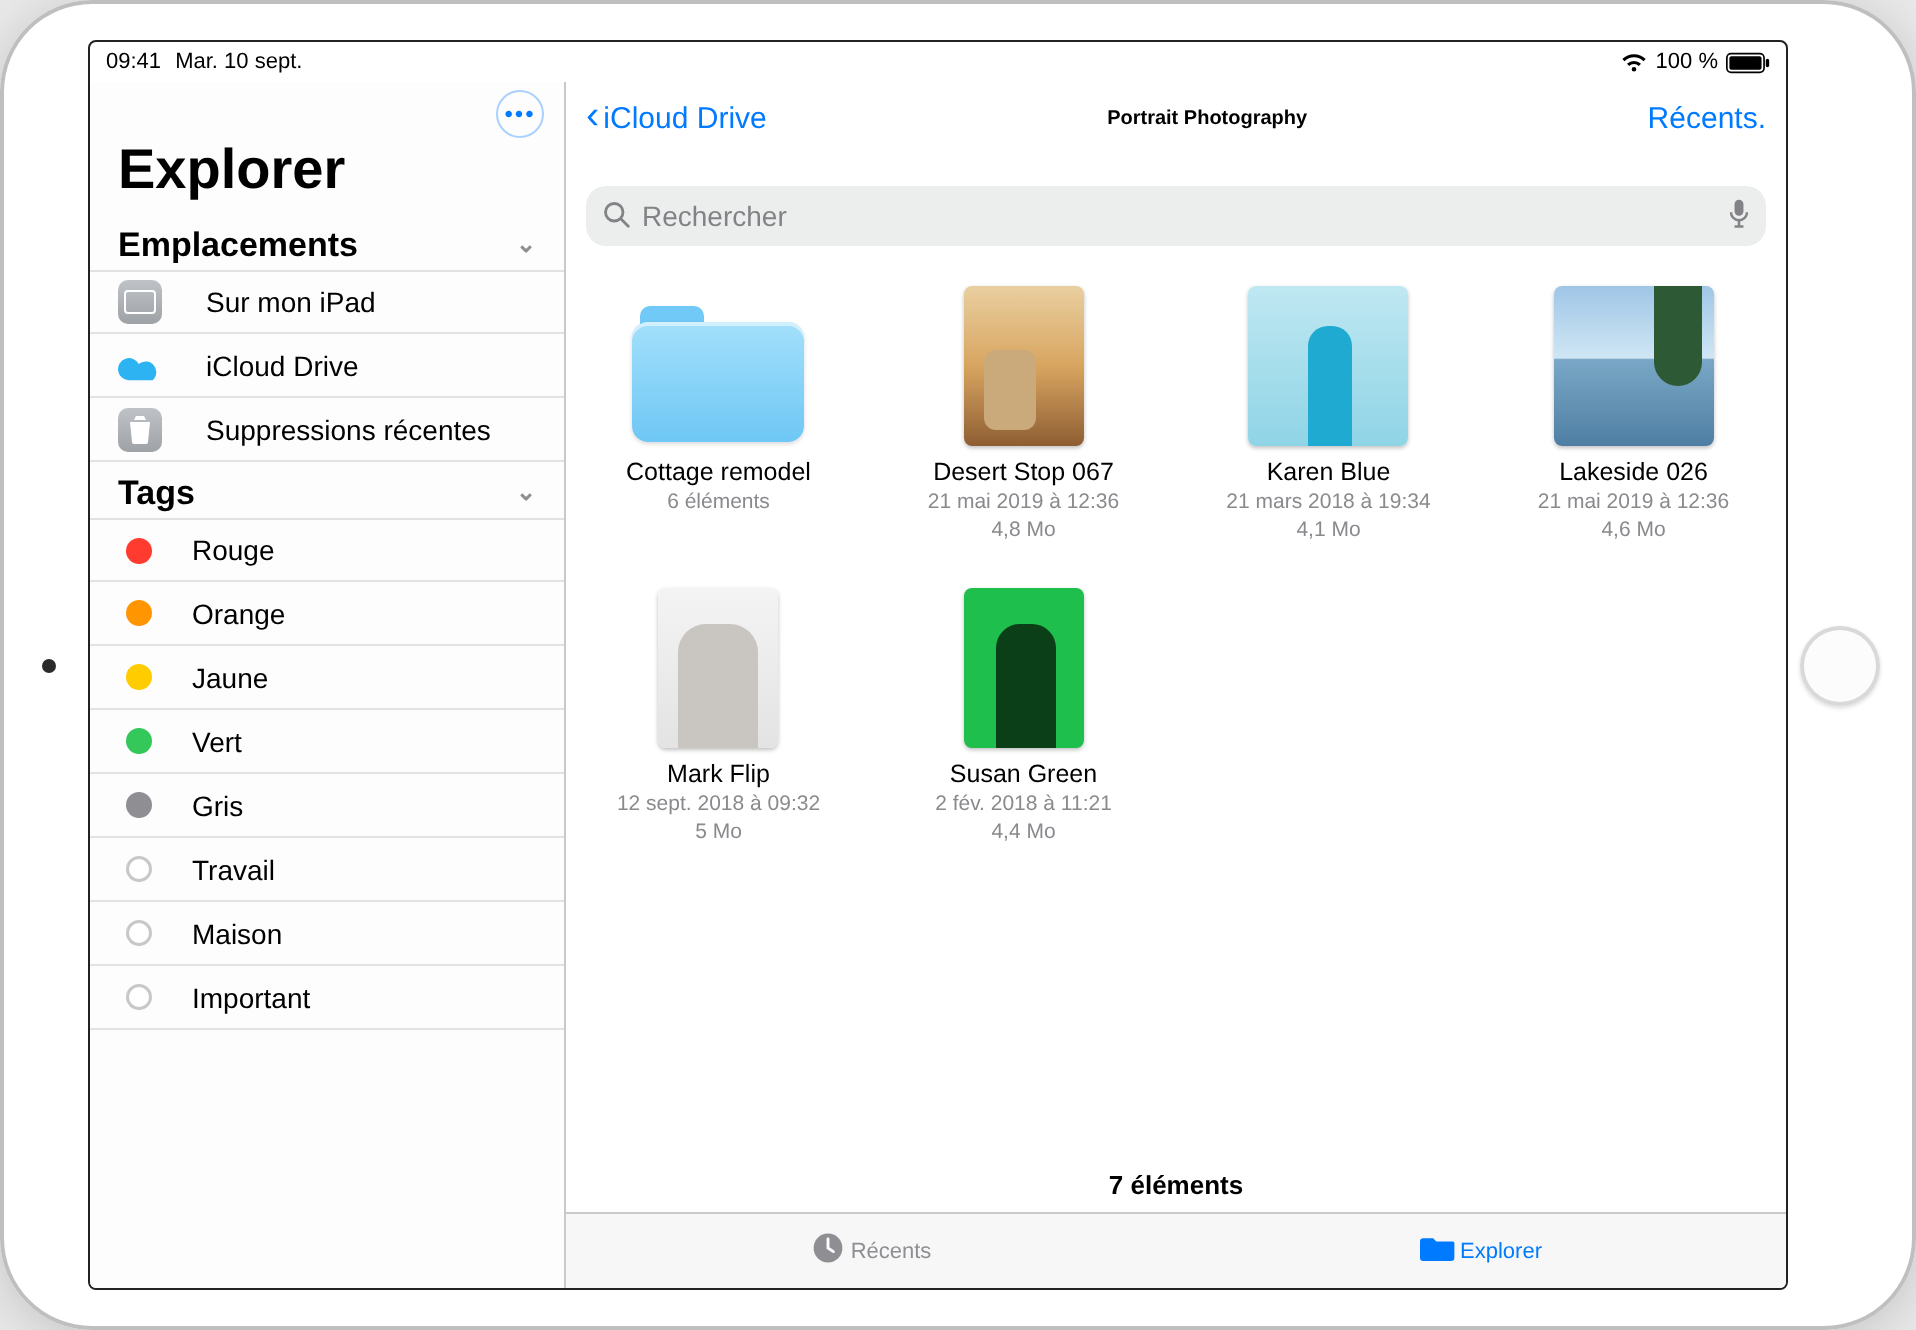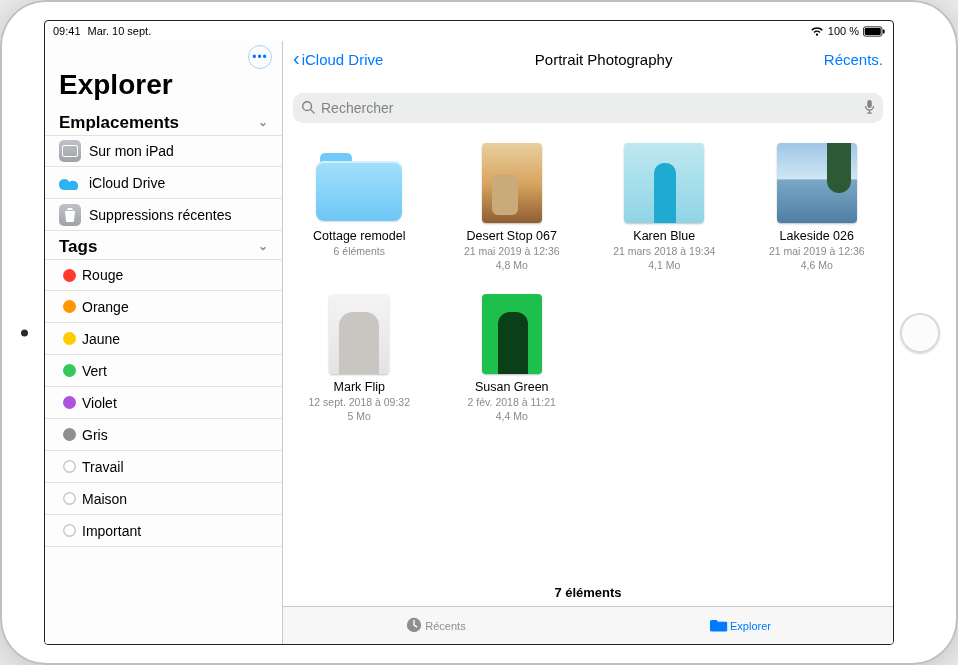--- a/index.html
+++ b/index.html
@@ -103,21 +103,21 @@
     font-size:12px;
     transform: translateY(-1px);
   }
   .list { list-style:none; }
   .list li {
     display:flex; align-items:center;
     height: 32px;
     padding: 0 14px 0 14px;
     border-bottom: 1px solid #e2e2e2;
     font-size: 14px;
-    gap: 8px;
+    gap: 22px;
   }
   .list li:first-child { border-top: 1px solid #e2e2e2; }
   .loc-icon {
     width:22px; height:22px;
     border-radius:5px;
     display:flex;align-items:center;justify-content:center;
     font-size:12px; color:#fff;
     flex-shrink:0;
   }
   .ipad-icon { background: linear-gradient(#bfc3c8,#9ea2a7); }
@@ -145,21 +145,21 @@
     align-items:center;
     justify-content:space-between;
     padding: 0 10px;
   }
   .back {
     color:#007aff;
     font-size:15px;
     display:flex; align-items:center; gap:2px;
   }
   .back .arrow { font-size:20px; line-height:0; transform:translateY(-1px); font-weight:300; }
-  .title { font-size:15px; font-weight:400; }
+  .title { font-size:10px; font-weight:700; }
   .select-btn { color:#007aff; font-size:15px; }
   .search-wrap {
     padding: 16px 10px 8px 10px;
   }
   .search {
     background:#eceded;
     border-radius:10px;
     height:30px;
     display:flex;
     align-items:center;
@@ -333,24 +333,20 @@
             </li>
             <li>
               <span class="tag-dot" style="background: rgb(255, 204, 0);"></span>
               <span>Jaune</span>
             </li>
             <li>
               <span class="tag-dot" style="background: rgb(52, 199, 89);"></span>
               <span>Vert</span>
             </li>
             <li>
-              <span class="tag-dot" style="background: rgb(175, 82, 222);"></span>
-              <span>Violet</span>
-            </li>
-            <li>
               <span class="tag-dot" style="background: rgb(142, 142, 147);"></span>
               <span>Gris</span>
             </li>
             <li>
               <span class="tag-dot hollow" style="background: rgb(255, 255, 255);"></span>
               <span>Travail</span>
             </li>
             <li>
               <span class="tag-dot hollow" style="background: rgb(255, 255, 255);"></span>
               <span>Maison</span>

